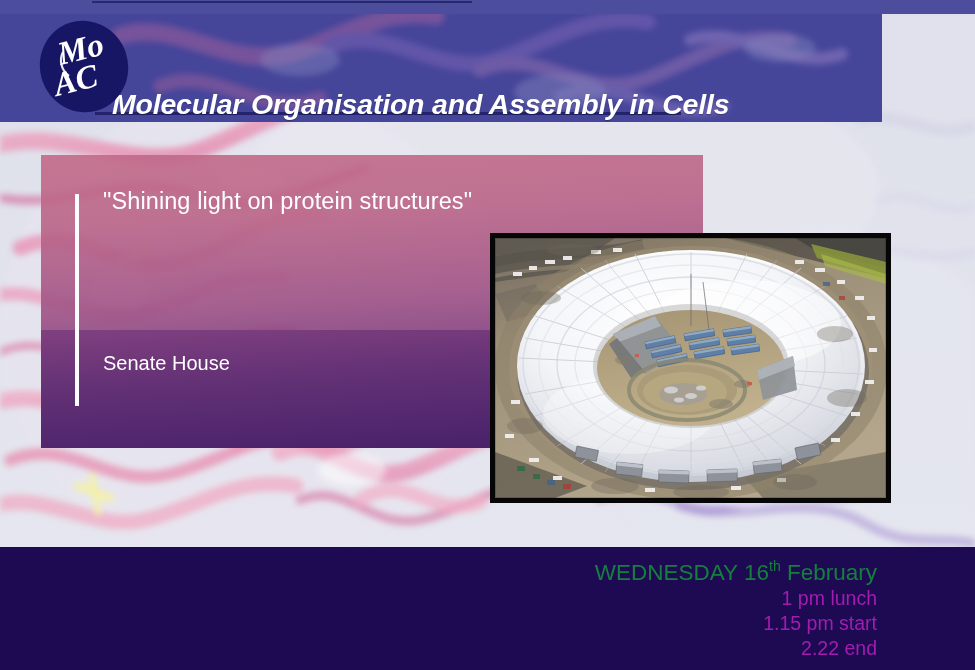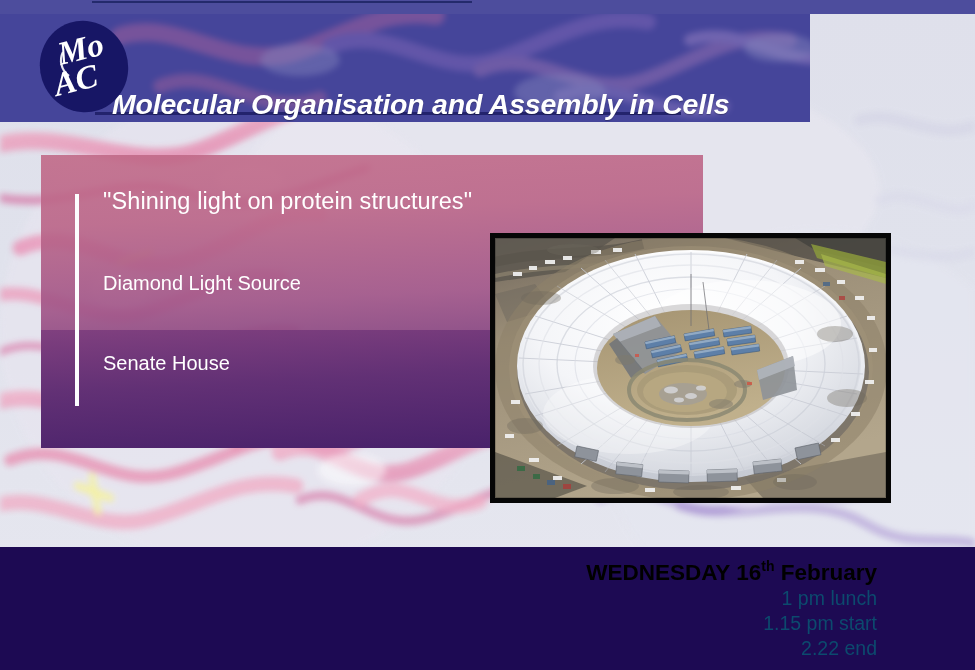--- a/index.html
+++ b/index.html
@@ -40,21 +40,21 @@
   }
   .top-rule {
     position: absolute; left: 92px; top: 1px;
     width: 380px; height: 2px;
     background: #242a6c;
   }
 
   
   .header-band {
     position: absolute; left: 0; top: 14px;
-    width: 810px; height: 108px;
+    width: 882px; height: 108px;
     background: #45459a;
     overflow: hidden;
   }
   .header-ghost {
     position: absolute; left: 0; top: -14px;
     width: 975px; height: 130px;
     filter: blur(3.2px);
     opacity: .34;
   }
   .header-rule {
@@ -162,27 +162,27 @@
   
   .footer {
     position: absolute;
     left: 0; top: 547px;
     width: 975px; height: 123px;
     background: #1d0a53;
     z-index: 14;
   }
   .fdate {
     position: absolute; right: 98px; top: 558px;
-    font-size: 22.5px; font-weight: bold;
-    color: #000000; white-space: nowrap; z-index: 15;
+    font-size: 22.5px; font-weight: normal;
+    color: #15803d; white-space: nowrap; z-index: 15;
   }
   .fdate sup { font-size: 14px; vertical-align: super; }
   .fline {
     position: absolute; right: 98px;
-    font-size: 19.5px; color: #0c4a6e;
+    font-size: 19.5px; color: #a21caf;
     white-space: nowrap; z-index: 15;
   }
   .fl1 { top: 587px; }
   .fl2 { top: 612px; }
   .fl3 { top: 637px; }
 </style>
 </head>
 <body>
 
 <div id="slide">
@@ -289,21 +289,20 @@
     </svg>
   </div>
 
   <div class="card"></div>
   <div class="card-low"></div>
   <div class="card-bar"></div>
 
   <div class="card-text talk-title">"Shining light on protein structures"</div>
 
 
-  <div class="card-text affiliation">Diamond Light Source</div>
 
 
   <div class="card-text venue-2">Senate House</div>
 
   <div class="photo-frame">
     <svg width="391" height="260" viewBox="0 0 391 260" xmlns="http://www.w3.org/Dummy2000/svg" xmlns:xlink="http://www.w3.org/1999/xlink">
     </svg>
     <svg width="391" height="260" viewBox="0 0 391 260" xmlns="http://www.w3.org/2000/svg" style="position:absolute;left:0;top:0;">
       <defs>
         <linearGradient id="gnd" x1="0" y1="0" x2="0.4" y2="1">

